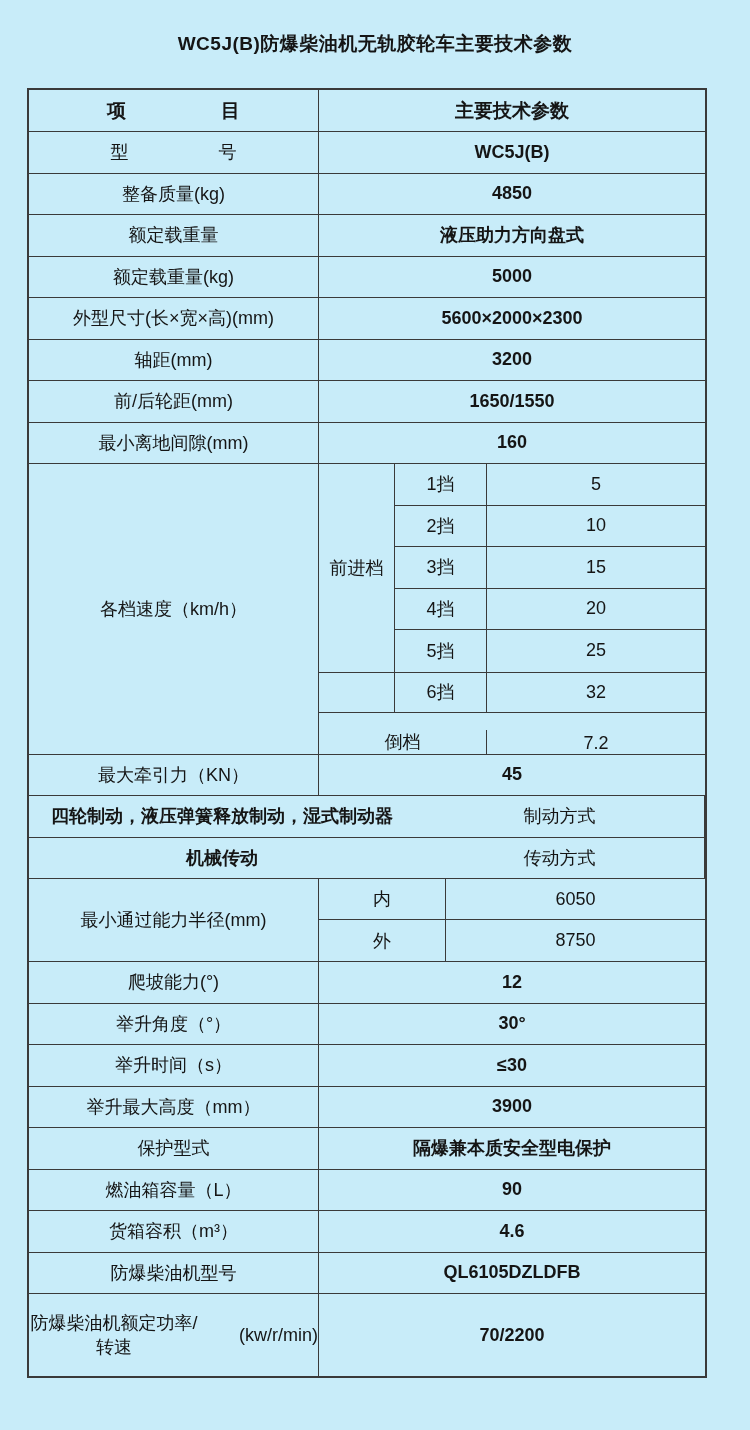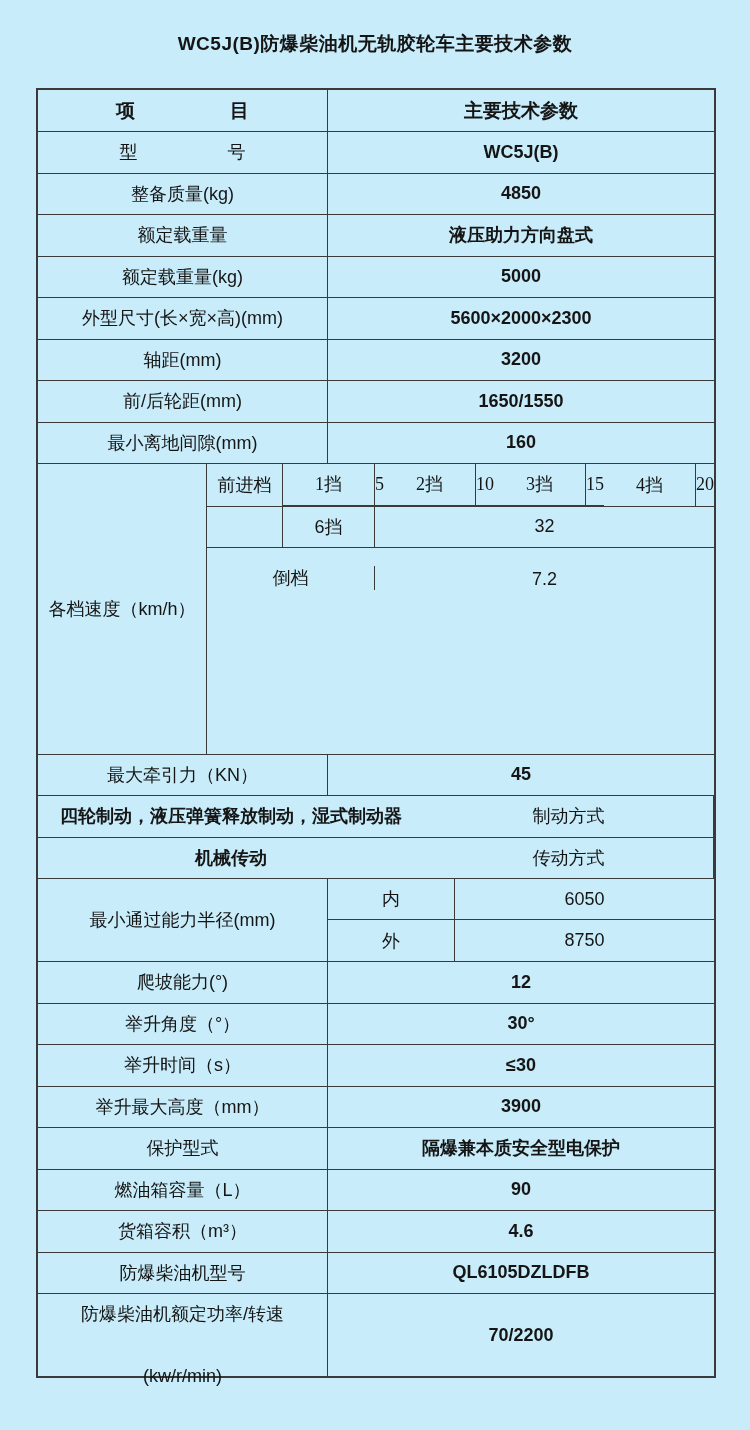--- a/index.html
+++ b/index.html
@@ -16,57 +16,57 @@
     position:relative;
     overflow:hidden;
   }
   .title-bar{
     height:88px;
     display:flex;align-items:center;justify-content:center;
     font-size:19px;font-weight:bold;
     letter-spacing:0.5px;
   }
   .tbl{
-    margin-left:36px;
+    margin-left:27px;
     width:680px;
     border:2px solid var(--bd);
     font-size:18px;
   }
   .r{display:flex;border-bottom:1.5px solid var(--bd);height:41.5px;}
   .r:last-child{border-bottom:none;}
   .cell{display:flex;align-items:center;justify-content:center;text-align:center;}
   .lbl{width:290px;border-right:1.5px solid var(--bd);}
   .val{flex:1;font-weight:bold;}
   .hdr{font-weight:bold;font-size:19px;}
   .rh{height:42px;}
 
   
   .speed{height:290.5px;}
   .speed-right{flex:1;display:flex;flex-direction:column;}
   .fwd{display:flex;border-bottom:1.5px solid var(--bd);}
   .fwd-label{width:76px;border-right:1.5px solid var(--bd);}
-  .fwd-rows{flex:1;display:flex;flex-direction:row;font-family:Liberation Serif, serif;}
+  .fwd-rows{flex:1;display:flex;flex-direction:column;}
   .grow{display:flex;height:41.5px;border-bottom:1.5px solid var(--bd);}
   .fwd-rows .grow:last-child{border-bottom:none;}
   .gcell{width:92px;border-right:1.5px solid var(--bd);}
   .gval{flex:1;}
   .empty6{width:76px;border-right:1.5px solid var(--bd);}
   .rev{display:flex;height:41.5px;align-items:flex-end;}
   .rev-label{width:168px;border-right:1.5px solid var(--bd);}
 
   
   .radius{height:83px;}
   .rad-right{flex:1;display:flex;flex-direction:column;}
   .rrow{display:flex;height:41.5px;border-bottom:1.5px solid var(--bd);}
   .rad-right .rrow:last-child{border-bottom:none;}
   .rside{width:127px;border-right:1.5px solid var(--bd);}
 
   
   .last{height:82px;}
-  .lbl2{flex-direction:column;justify-content:space-around;padding:8px 0;gap:40px;}
+  .lbl2{flex-direction:row;justify-content:space-around;padding:8px 0;gap:40px;}
 </style>
 </head>
 <body>
 
 <div class="title-bar">WC5J(B)防爆柴油机无轨胶轮车主要技术参数</div>
 
 <div class="tbl">
 
   <div class="r rh">
     <div class="cell lbl hdr">项　　　　　目</div>
@@ -121,20 +121,24 @@
             <div class="cell gval">10</div>
           </div>
           <div class="grow">
             <div class="cell gcell">3挡</div>
             <div class="cell gval">15</div>
           </div>
           <div class="grow">
             <div class="cell gcell">4挡</div>
             <div class="cell gval">20</div>
           </div>
+          <div class="grow">
+            <div class="cell gcell">5挡</div>
+            <div class="cell gval">25</div>
+          </div>
         </div>
       </div>
       <div class="grow">
         <div class="cell empty6"></div>
         <div class="cell gcell">6挡</div>
         <div class="cell gval">32</div>
       </div>
       <div class="rev">
         <div class="cell rev-label">倒档</div>
         <div class="cell gval">7.2</div>

